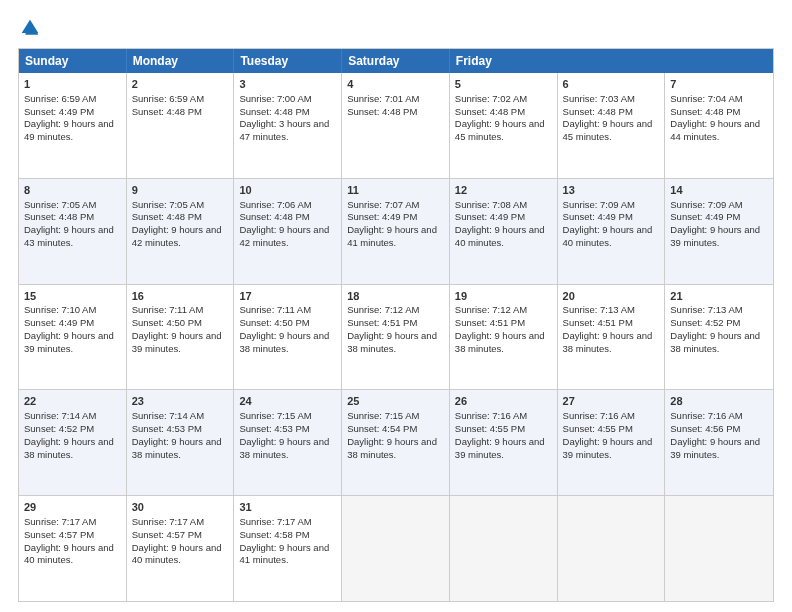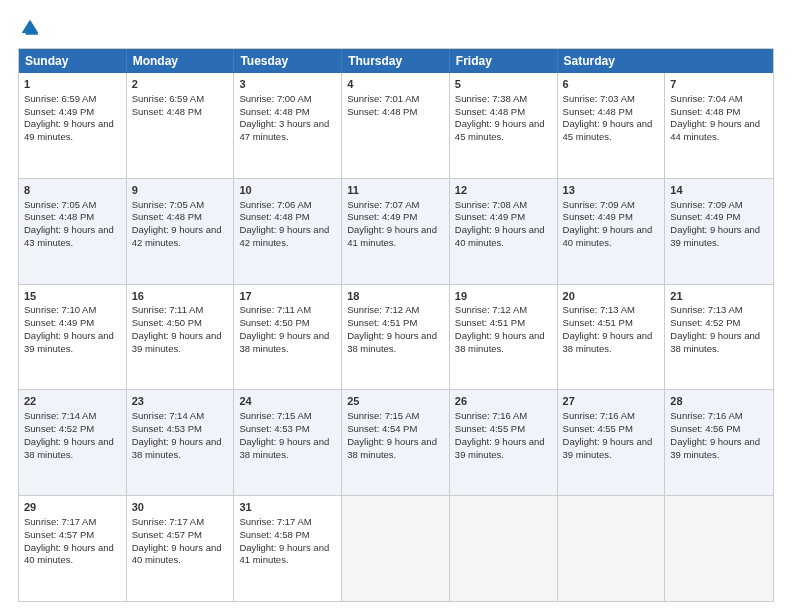--- a/index.html
+++ b/index.html
@@ -131,31 +131,30 @@
       <div class="month-title"></div>
       <div class="location"></div>
     </div>
   </div>
 
   <div class="calendar">
     <div class="cal-header">
       <div class="cal-header-cell">Sunday</div>
       <div class="cal-header-cell">Monday</div>
       <div class="cal-header-cell">Tuesday</div>
-      <div class="cal-header-cell">Thursday</div>
+      <div class="cal-header-cell">Saturday</div>
       <div class="cal-header-cell">Friday</div>
-      <div class="cal-header-cell">Saturday</div>
     </div>
     <div class="cal-body" id="cal-body">
     <div class="cal-row">
           <div class="cal-cell"><span class="day-num">1</span><span>Sunrise: 6:59 AM</span><br><span>Sunset: 4:49 PM</span><br><span>Daylight: 9 hours and 49 minutes.</span></div>
           <div class="cal-cell"><span class="day-num">2</span><span>Sunrise: 6:59 AM</span><br><span>Sunset: 4:48 PM</span><br></div>
           <div class="cal-cell"><span class="day-num">3</span><span>Sunrise: 7:00 AM</span><br><span>Sunset: 4:48 PM</span><br><span>Daylight: 3 hours and 47 minutes.</span></div>
           <div class="cal-cell"><span class="day-num">4</span><span>Sunrise: 7:01 AM</span><br><span>Sunset: 4:48 PM</span><br></div>
-          <div class="cal-cell"><span class="day-num">5</span><span>Sunrise: 7:38 AM</span><br><span>Sunset: 4:48 PM</span><br><span>Daylight: 9 hours and 45 minutes.</span></div>
+          <div class="cal-cell"><span class="day-num">5</span><span>Sunrise: 7:02 AM</span><br><span>Sunset: 4:48 PM</span><br><span>Daylight: 9 hours and 45 minutes.</span></div>
           <div class="cal-cell"><span class="day-num">6</span><span>Sunrise: 7:03 AM</span><br><span>Sunset: 4:48 PM</span><br><span>Daylight: 9 hours and 45 minutes.</span></div>
           <div class="cal-cell"><span class="day-num">7</span><span>Sunrise: 7:04 AM</span><br><span>Sunset: 4:48 PM</span><br><span>Daylight: 9 hours and 44 minutes.</span></div>
         </div>
         <div class="cal-row">
           <div class="cal-cell alt-row"><span class="day-num">8</span><span>Sunrise: 7:05 AM</span><br><span>Sunset: 4:48 PM</span><br><span>Daylight: 9 hours and 43 minutes.</span></div>
           <div class="cal-cell alt-row"><span class="day-num">9</span><span>Sunrise: 7:05 AM</span><br><span>Sunset: 4:48 PM</span><br><span>Daylight: 9 hours and 42 minutes.</span></div>
           <div class="cal-cell alt-row"><span class="day-num">10</span><span>Sunrise: 7:06 AM</span><br><span>Sunset: 4:48 PM</span><br><span>Daylight: 9 hours and 42 minutes.</span></div>
           <div class="cal-cell alt-row"><span class="day-num">11</span><span>Sunrise: 7:07 AM</span><br><span>Sunset: 4:49 PM</span><br><span>Daylight: 9 hours and 41 minutes.</span></div>
           <div class="cal-cell alt-row"><span class="day-num">12</span><span>Sunrise: 7:08 AM</span><br><span>Sunset: 4:49 PM</span><br><span>Daylight: 9 hours and 40 minutes.</span></div>
           <div class="cal-cell alt-row"><span class="day-num">13</span><span>Sunrise: 7:09 AM</span><br><span>Sunset: 4:49 PM</span><br><span>Daylight: 9 hours and 40 minutes.</span></div>

